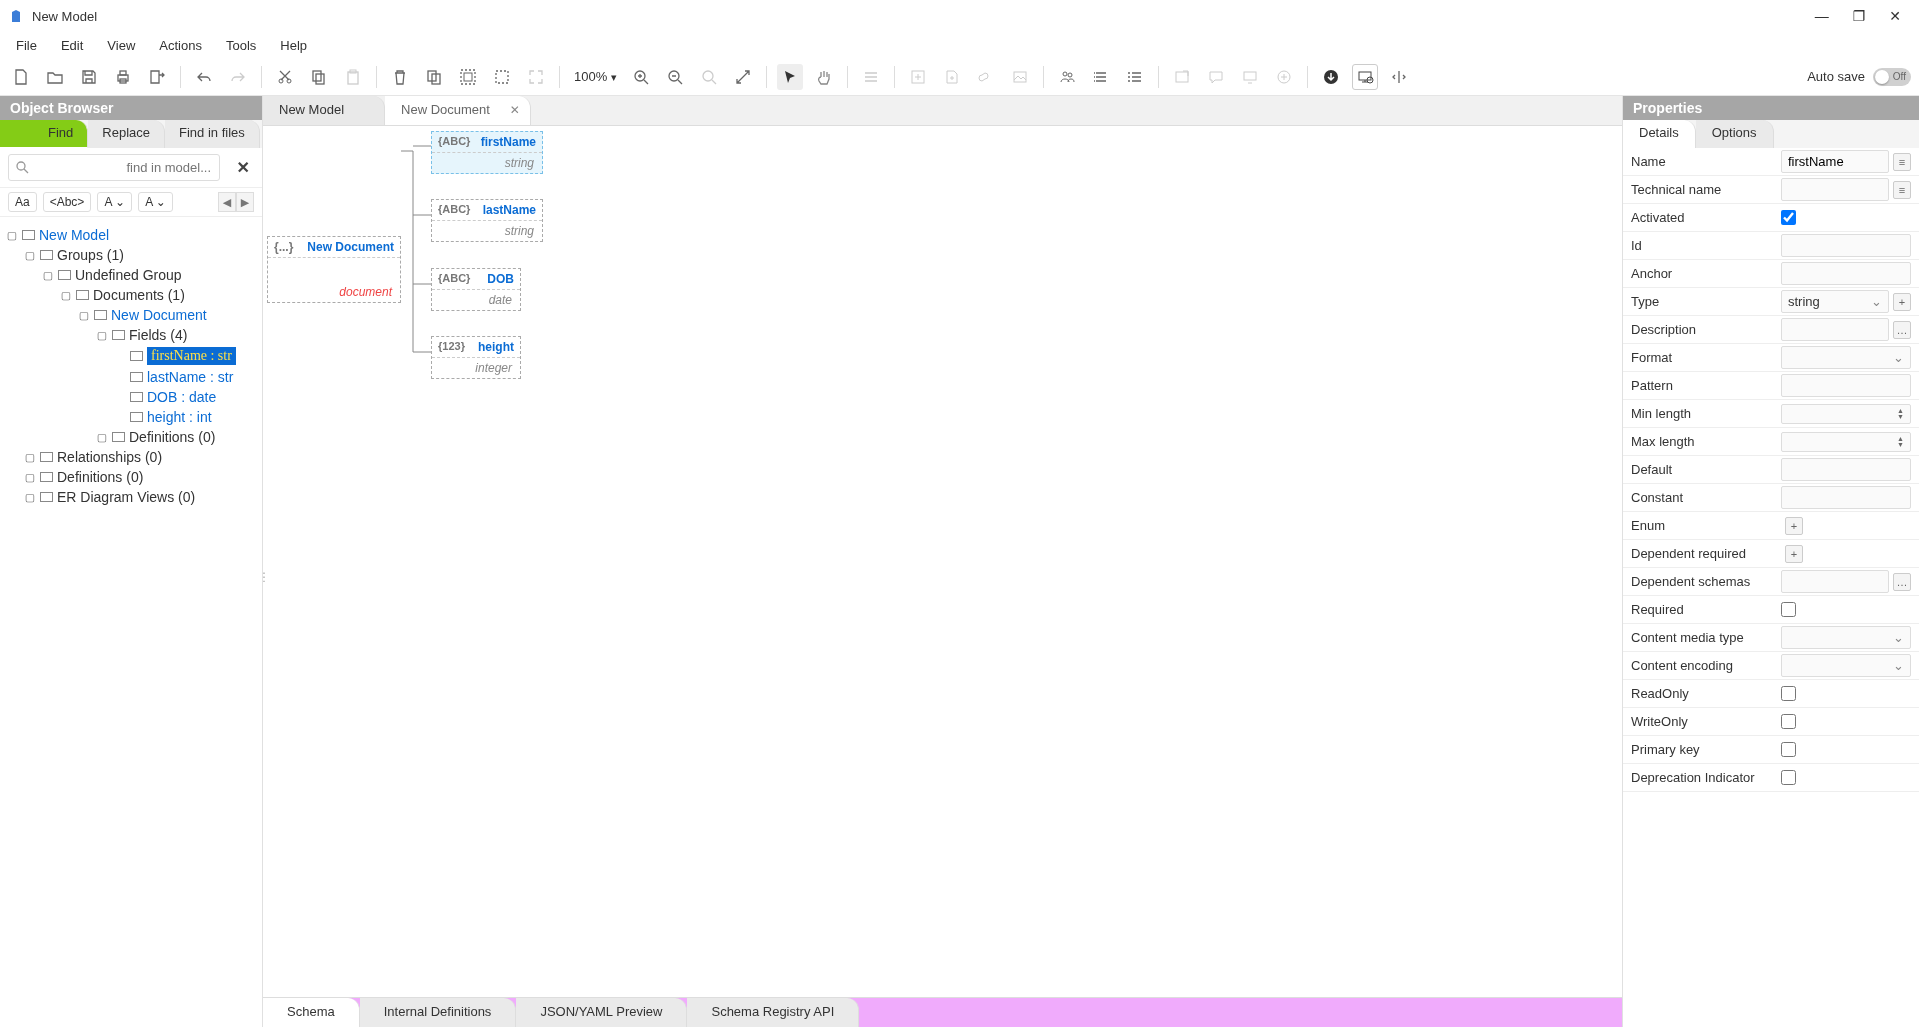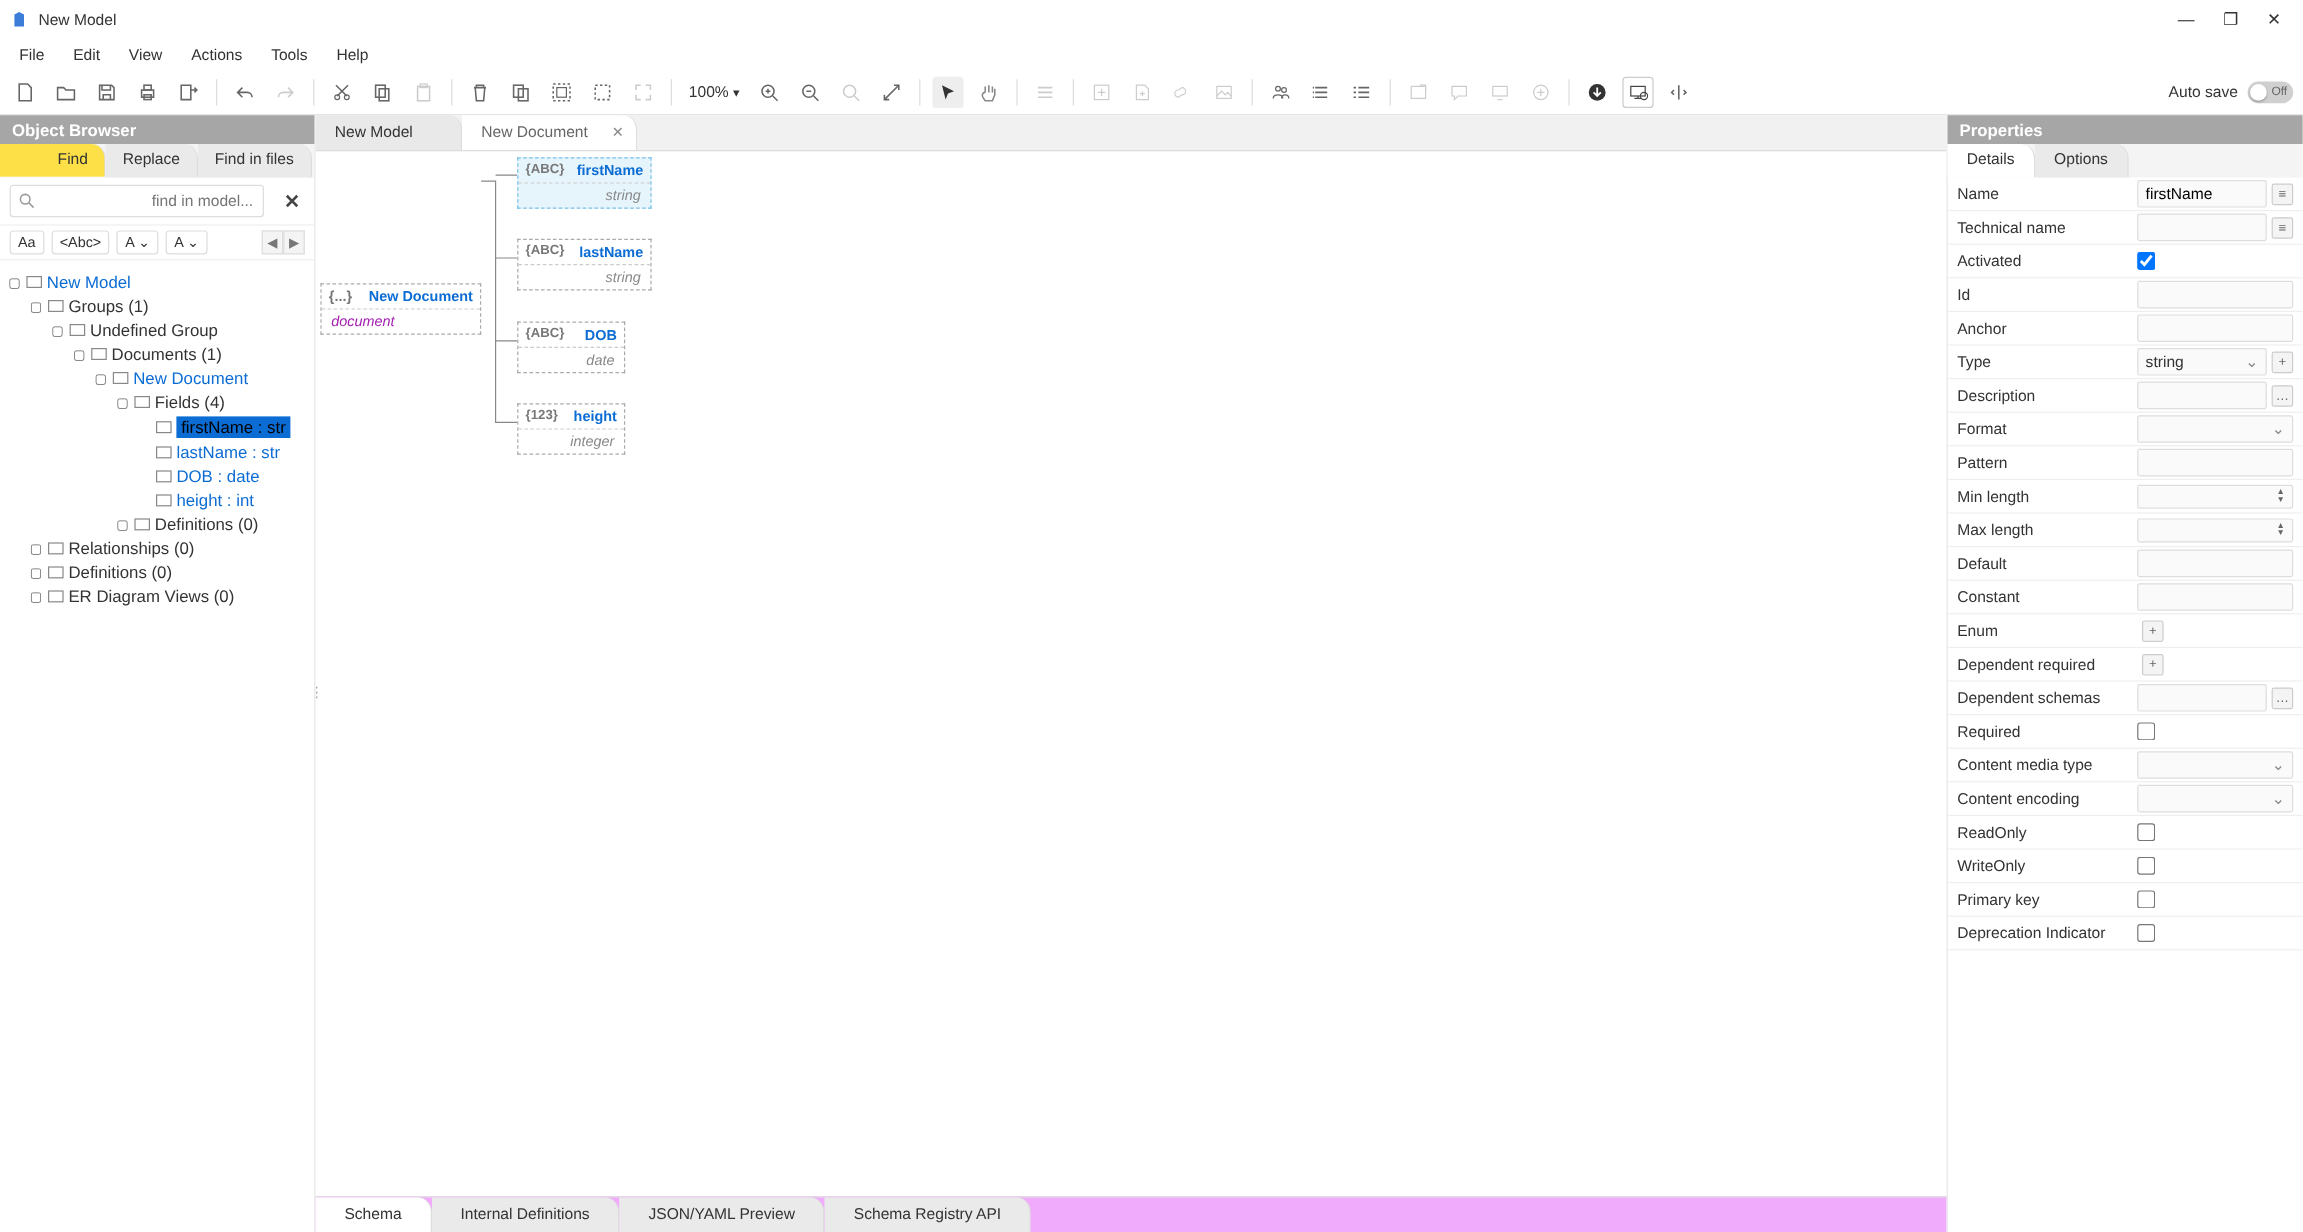--- a/index.html
+++ b/index.html
@@ -19,54 +19,54 @@
 .autosave { margin-left: auto; display: flex; align-items: center; gap: 8px; font-size: 13px; }
 .toggle { width: 38px; height: 18px; background: #d0d0d0; border-radius: 10px; position: relative; cursor: pointer; display: flex; align-items: center; }
 .toggle .knob { width: 14px; height: 14px; background: #fff; border-radius: 50%; position: absolute; left: 2px; box-shadow: 0 1px 2px rgba(0,0,0,0.3); }
 .toggle .lbl { position: absolute; right: 5px; font-size: 10px; color: #666; }
 .main { display: flex; height: calc(100% - 96px); }
 
 .left-panel { width: 263px; background: #fff; display: flex; flex-direction: column; border-right: 1px solid #e0e0e0; }
 .panel-header { background: #a6a6a6; color: #fff; font-weight: 600; padding: 4px 10px; font-size: 14px; }
 .subtabs { display: flex; height: 28px; background: #f4f4f4; }
 .subtab { padding: 5px 14px; font-size: 13px; cursor: pointer; background: #eaeaea; border-right: 1px solid #ddd; border-top-right-radius: 12px; }
-.subtab.active { background: #fde047; border-bottom: 1px solid #fff; padding-left: 48px; }
+.subtab.active { background: #84cc16; border-bottom: 1px solid #fff; padding-left: 48px; }
 .search-row { display: flex; align-items: center; padding: 6px 8px; gap: 6px; border-bottom: 1px solid #eee; }
 .search-row input { flex: 1; border: 1px solid #ddd; border-radius: 3px; padding: 5px 8px 5px 26px; font-size: 13px; background: #fff; text-align: right; }
 .search-wrap { position: relative; flex: 1; }
 .search-wrap .sicon { position: absolute; left: 7px; top: 6px; color: #999; }
 .search-row .clear { cursor: pointer; color: #444; font-weight: bold; font-size: 16px; padding: 0 4px; }
 .options-row { display: flex; align-items: center; padding: 4px 8px; gap: 6px; border-bottom: 1px solid #eee; }
 .options-row .opt { border: 1px solid #ddd; padding: 2px 6px; border-radius: 3px; font-size: 12px; cursor: pointer; background: #fff; }
 .options-row .navbtns { margin-left: auto; display: flex; }
 .options-row .navbtn { width: 18px; height: 20px; border: 1px solid #ddd; background: #f4f4f4; display: flex; align-items: center; justify-content: center; cursor: pointer; font-size: 11px; color: #777;}
 .tree { padding: 8px 6px; overflow: auto; font-size: 14px; }
 .tree-node { display: flex; align-items: center; gap: 4px; padding: 2px 2px; white-space: nowrap; cursor: pointer; }
 .tree-node .tw { width: 12px; text-align: center; font-size: 11px; color: #666; }
 .tree-node .icon { width: 13px; height: 10px; border: 1px solid #888; background: #fff; flex-shrink: 0; }
 .tree .link { color: #0b6cd4; }
-.tree .selected { background: #0b6cd4; color: #000000; padding: 1px 4px; }
+.tree .selected { background: #0b6cd4; color: #fde047; padding: 1px 4px; font-family: Liberation Serif, serif; }
 
 .center { flex: 1; display: flex; flex-direction: column; background: #fff; position: relative; }
 .doc-tabs { display: flex; height: 30px; background: #f1f1f1; border-bottom: 1px solid #ddd; }
 .doc-tab { padding: 6px 40px 6px 16px; background: #e9e9e9; border-right: 1px solid #ddd; font-size: 13px; cursor: pointer; position: relative; border-top-right-radius: 12px;}
 .doc-tab.active { background: #fff; color: #666; }
 .doc-tab .close { position: absolute; right: 10px; top: 7px; font-size: 12px; color: #888; }
 .canvas { flex: 1; position: relative; overflow: hidden; }
 .diagram-box { position: absolute; border: 1.5px dashed #aaa; background: #fff; font-size: 12px; }
 .diagram-box.selected { border-color: #79c0e8; background: #e6f5fc; }
 .db-header { display: flex; justify-content: space-between; padding: 3px 6px; border-bottom: 1px dashed #ccc; }
 .db-header .tag { color: #777; font-weight: bold; font-size: 11px; }
 .db-header .nm { color: #0b6cd4; font-weight: 600; }
 .db-body { text-align: right; padding: 3px 8px; font-style: italic; color: #888; }
 .root-box { position: absolute; border: 1.5px dashed #aaa; background: #fff; font-size: 12px; }
 .root-box .rh { display: flex; justify-content: space-between; padding: 3px 6px; border-bottom: 1px dashed #ccc;}
 .root-box .rh .tag { color: #777; font-weight: bold; }
 .root-box .rh .nm { color: #0b6cd4; font-weight: 600; }
-.root-box .rb { text-align: left; padding: 3px 8px; font-style: italic; color: #a21caf; }
+.root-box .rb { text-align: right; padding: 3px 8px; font-style: italic; color: #ef4444; margin-top: 24px; }
 svg.conn { position: absolute; left: 0; top: 0; pointer-events: none; }
 .center-handle { position: absolute; left: -5px; top: 50%; width: 6px; height: 30px; cursor: col-resize; display:flex; align-items:center; color:#aaa; font-size:12px;}
 .bottom-tabs { display: flex; height: 30px; background: #f0abfc; border-top: 1px solid #ddd; }
 .btab { padding: 6px 24px; border-right: 1px solid #ddd; font-size: 13px; cursor: pointer; background: #eaeaea; border-top-right-radius: 12px;}
 .btab.active { background: #fff; }
 
 .right-panel { width: 297px; background: #fff; display: flex; flex-direction: column; border-left: 1px solid #e0e0e0; }
 .right-panel .panel-header { background: #a6a6a6; }
 .rtabs { display: flex; background: #f4f4f4; height: 28px; }
 .rtab { padding: 5px 16px; background: #eaeaea; border-right: 1px solid #ddd; cursor: pointer; font-size: 13px; border-top-right-radius: 12px; text-align: right;}

